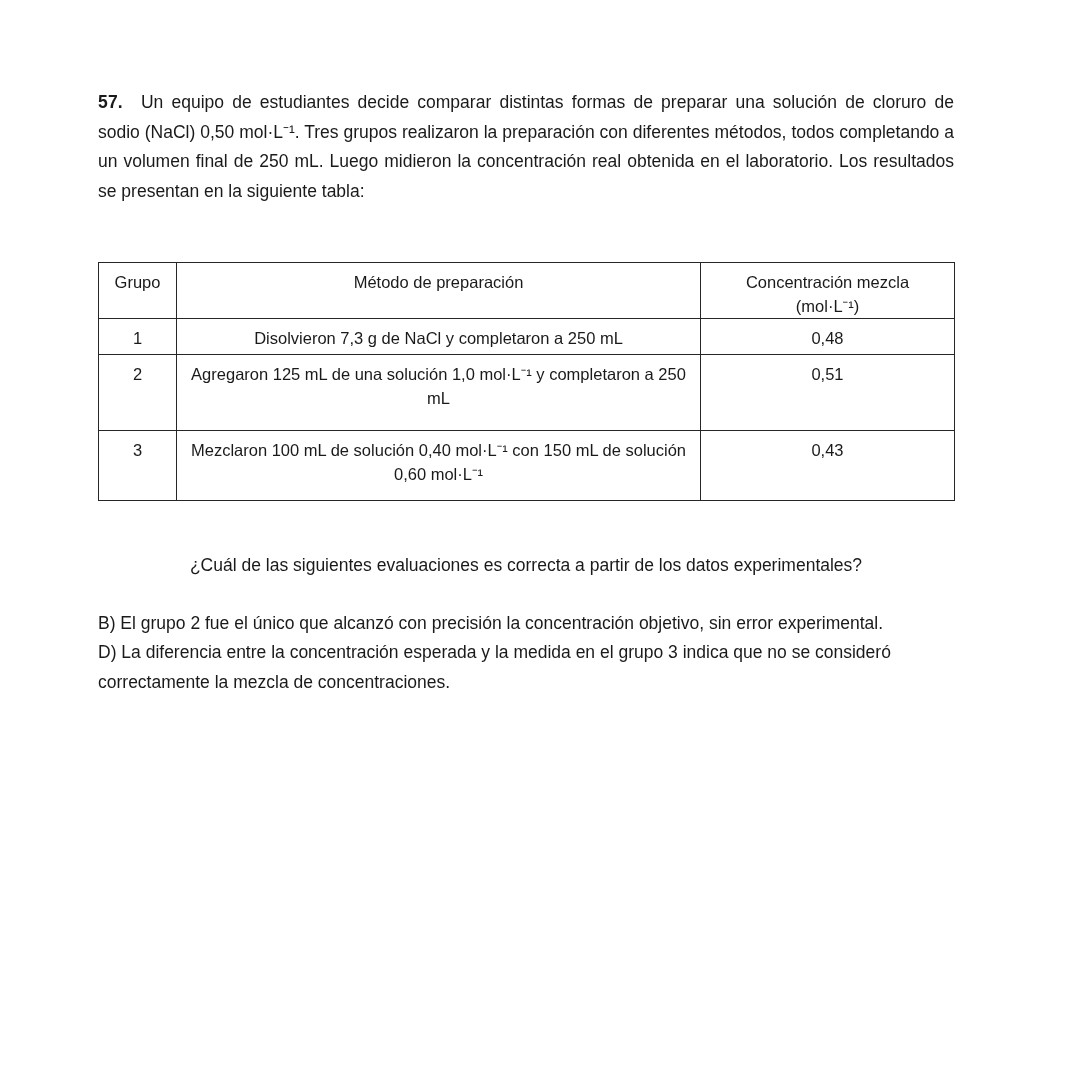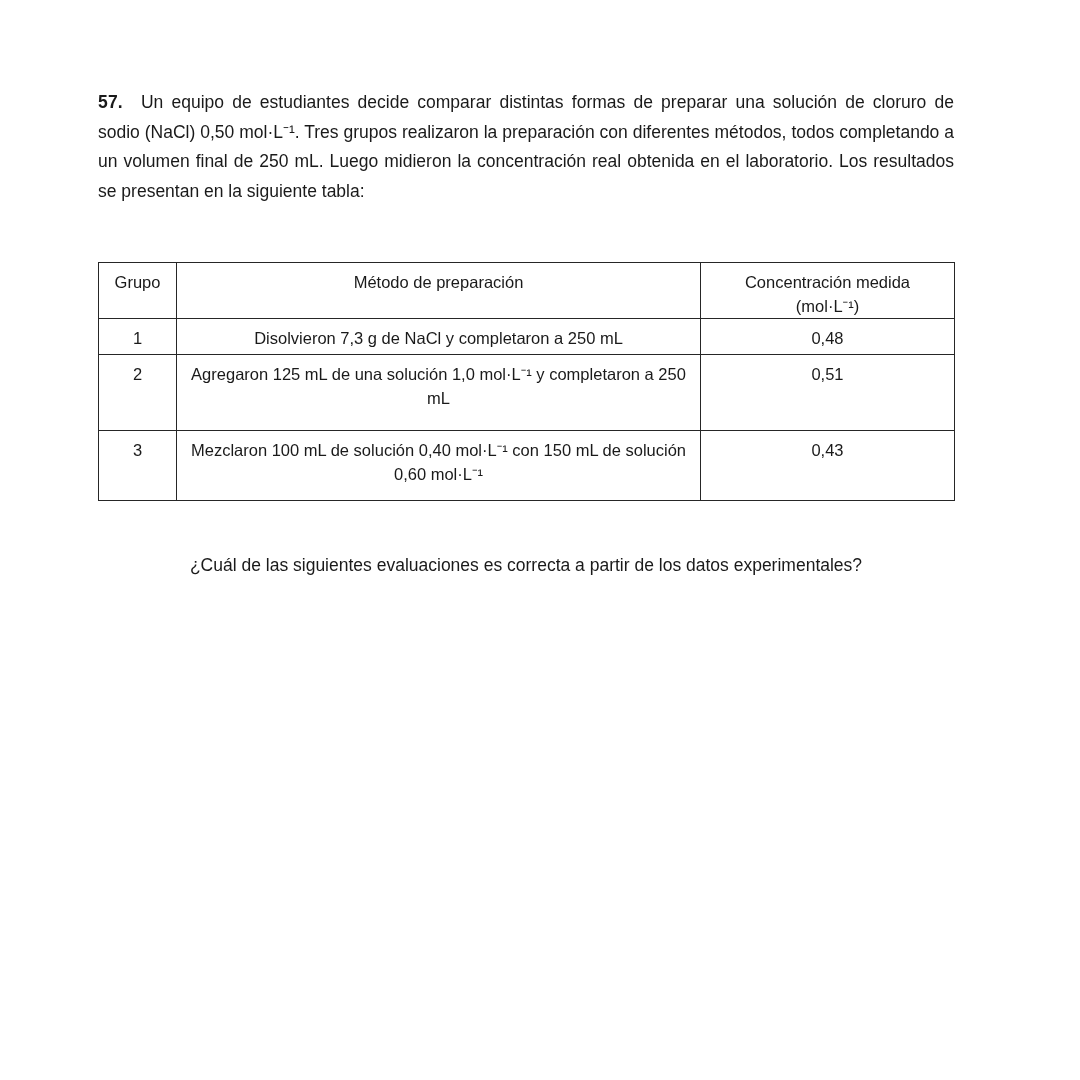--- a/index.html
+++ b/index.html
@@ -106,21 +106,21 @@
         <colgroup>
           <col class="col-group">
           <col class="col-method">
           <col class="col-conc">
         </colgroup>
         <thead>
           <tr class="row-header">
             <th>Grupo</th>
             <th>Método de preparación</th>
             <th>
-              <div>Concentración medida</div>
+              <div>Concentración mezcla</div>
               <div>(mol·L⁻¹)</div>
             </th>
           </tr>
         </thead>
         <tbody>
           <tr class="row-1">
             <td>1</td>
             <td>Disolvieron 7,3 g de NaCl y completaron a 250 mL</td>
             <td>0,48</td>
           </tr>
@@ -134,16 +134,18 @@
             <td>Mezclaron 100 mL de solución 0,40 mol·L⁻¹ con 150 mL de solución 0,60 mol·L⁻¹</td>
             <td>0,43</td>
           </tr>
         </tbody>
       </table>
     </div>
 
     <p class="question">¿Cuál de las siguientes evaluaciones es correcta a partir de los datos experimentales?</p>
 
     <div class="options">
+      <p class="option">B) El grupo 2 fue el único que alcanzó con precisión la concentración objetivo, sin error experimental.</p>
+      <p class="option">D) La diferencia entre la concentración esperada y la medida en el grupo 3 indica que no se consideró correctamente la mezcla de concentraciones.</p>
     </div>
 
   </div>
 </div>
 
 </body></html>

